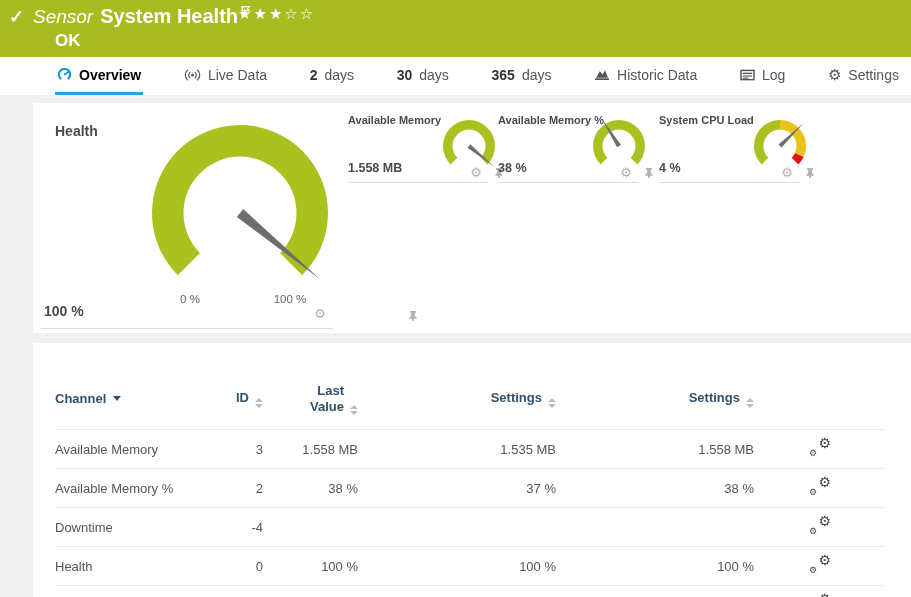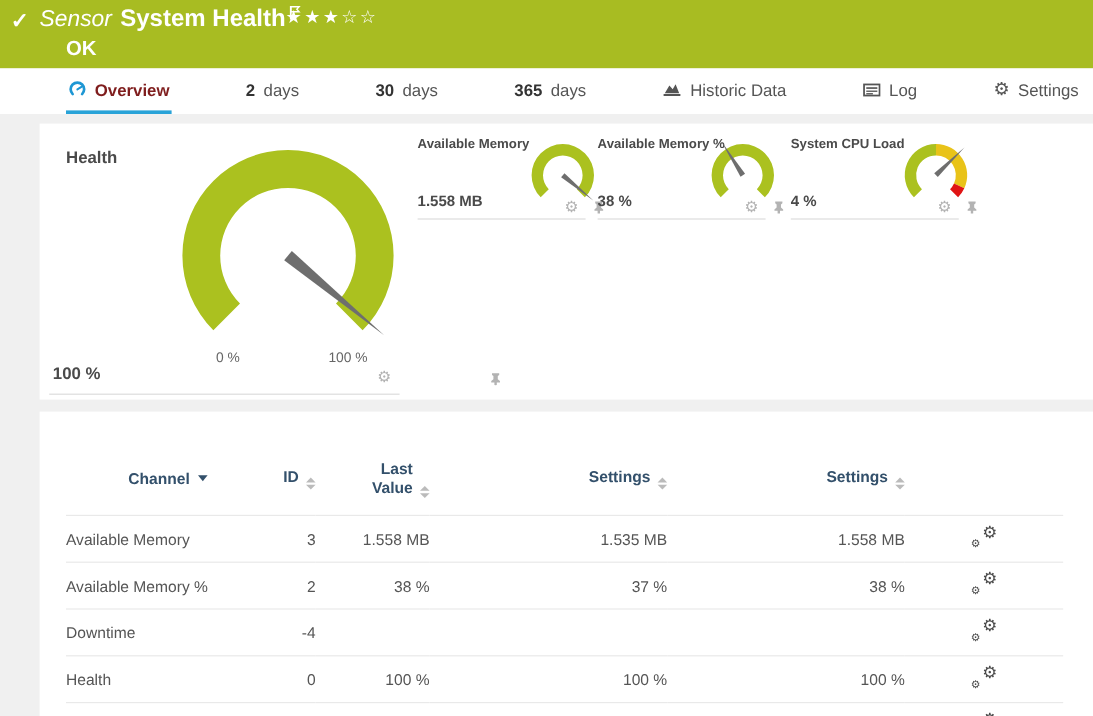--- a/index.html
+++ b/index.html
@@ -18,21 +18,21 @@
 
   
   .tabbar{position:absolute;left:0;top:57px;width:100%;height:38px;background:#fff;
           display:flex;align-items:stretch;justify-content:space-between;
           padding:0 10px 0 55px;box-sizing:border-box;}
   .tab{display:flex;align-items:center;gap:7px;font-size:14px;color:#555;cursor:pointer;
        border-bottom:3px solid transparent;padding:0 2px;box-sizing:border-box;}
   .tab .ticon{display:flex;align-items:center;color:#555;}
   .tab .num{font-weight:bold;color:#333;}
   .tab .glyph{font-size:15px;line-height:1;}
-  .tab.active{border-bottom-color:#29a3d8;color:#7f1d1d;font-weight:bold;}
+  .tab.active{border-bottom-color:#29a3d8;color:#000000;font-weight:bold;}
   .tab.active .ticon{color:#1e97d4;}
 
   
   .panel{position:absolute;background:#fff;}
   .panel-gauges{left:33px;top:103px;width:878px;height:230px;}
   .panel-table{left:33px;top:343px;width:878px;height:254px;}
 
   
   .tile-health{position:absolute;left:8px;top:8px;width:292px;height:217px;border-bottom:1px solid #ddd;}
   .tile-health .gtitle{position:absolute;left:14px;top:12px;font-size:14px;font-weight:bold;color:#4a4a4a;}
@@ -55,21 +55,21 @@
   .tile-m2{left:465px;}
   .tile-m3{left:626px;}
 
   
   .panel-table{padding:36px 20px 0 22px;box-sizing:border-box;}
   table.channels{border-collapse:collapse;table-layout:fixed;width:831px;font-size:13px;color:#555;}
   col.c-channel{width:170px;} col.c-id{width:38px;} col.c-last{width:95px;}
   col.c-min{width:198px;} col.c-max{width:198px;} col.c-act{width:132px;}
   table.channels th{color:#33506b;font-weight:bold;text-align:right;vertical-align:middle;
                     padding:4px 0 14px;line-height:16px;cursor:pointer;}
-  table.channels th.left{text-align:center;}
+  table.channels th.left{text-align:left;}
   .th-wrap{display:inline-block;width:44px;text-align:right;vertical-align:bottom;}
   table.channels td{border-top:1px solid #e9e9e9;padding:9px 0;text-align:right;
                     white-space:nowrap;overflow:hidden;}
   table.channels td:first-child{text-align:left;}
   table.channels tr:last-child td{border-bottom:1px solid #e9e9e9;}
   td.actions{text-align:center !important;}
 
   .caret-down{display:inline-block;width:0;height:0;border-left:4.5px solid transparent;
               border-right:4.5px solid transparent;border-top:5px solid #33506b;
               margin-left:7px;vertical-align:2px;}
@@ -101,20 +101,29 @@
 
   <nav class="tabbar" id="tabbar">
       <div class="tab active">
         <span class="ticon">
           <svg width="15" height="15" viewBox="0 0 16 16">
             <path d="M3.8 12.2 A6 6 0 1 1 12.2 12.2" fill="none" stroke="currentColor" stroke-width="2.4" stroke-linecap="round"></path>
             <path d="M8 8 L12.3 5.3" stroke="currentColor" stroke-width="1.8" stroke-linecap="round"></path>
           </svg>
         </span>
         <span>Overview</span>
+      </div>
+      <div class="tab">
+        <span class="ticon">
+          <svg width="17" height="14" viewBox="0 0 18 14">
+            <circle cx="9" cy="7" r="1.6" fill="currentColor"></circle>
+            <path d="M6.2 4.2a3.9 3.9 0 0 0 0 5.6M3.6 1.8a7.3 7.3 0 0 0 0 10.4M11.8 4.2a3.9 3.9 0 0 1 0 5.6M14.4 1.8a7.3 7.3 0 0 1 0 10.4" fill="none" stroke="currentColor" stroke-width="1.3" stroke-linecap="round"></path>
+          </svg>
+        </span>
+        <span>Live Data</span>
       </div>
       <div class="tab">
         <span class="num">2</span>
         <span>days</span>
       </div>
       <div class="tab">
         <span class="num">30</span>
         <span>days</span>
       </div>
       <div class="tab">

